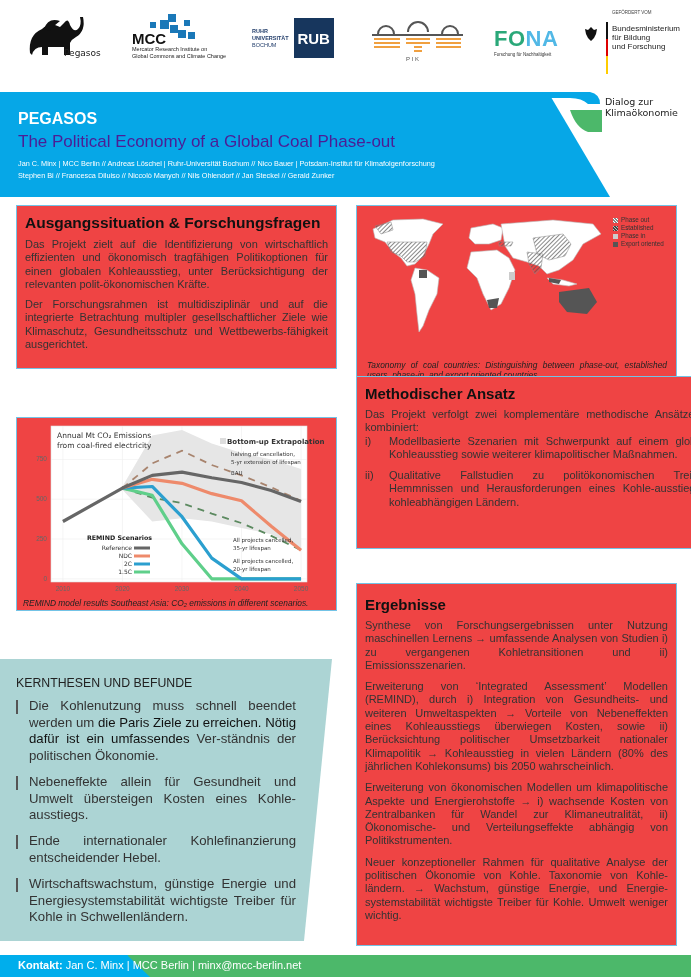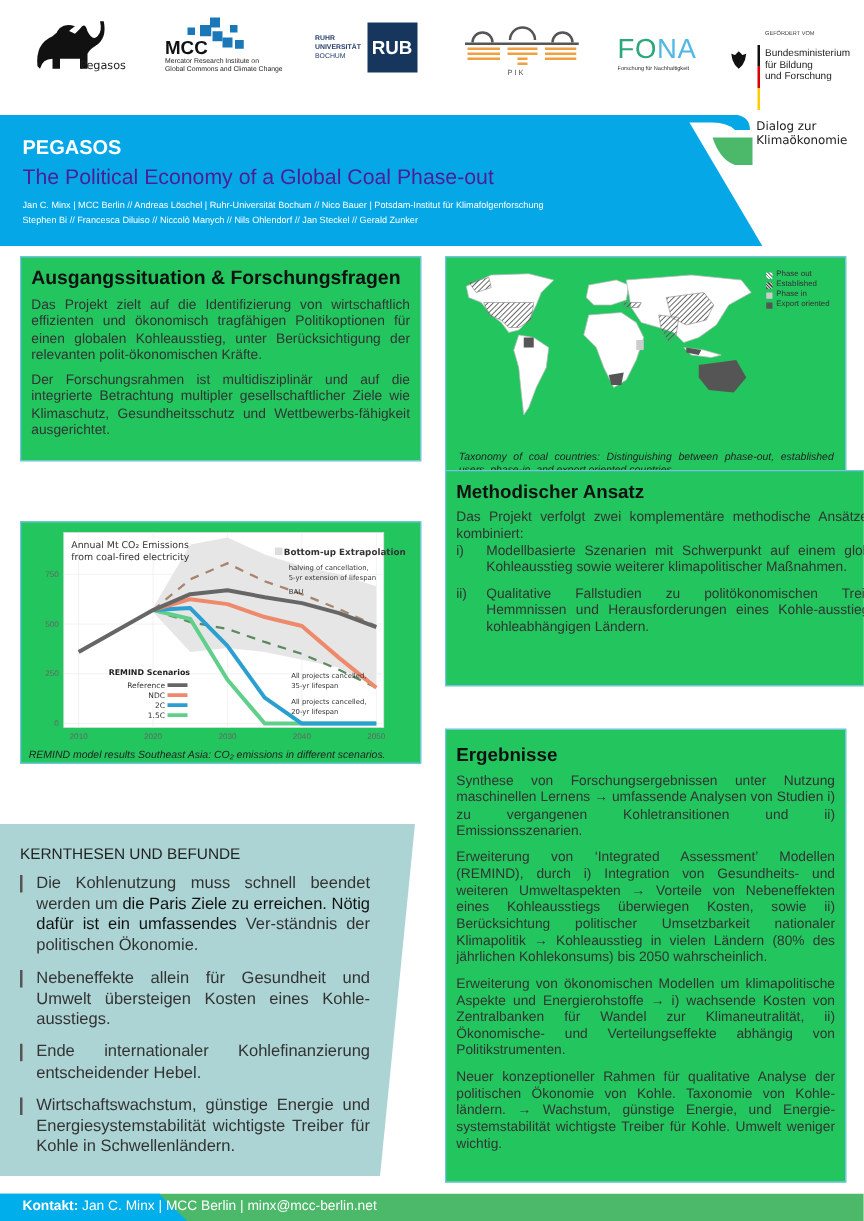--- a/index.html
+++ b/index.html
@@ -5,32 +5,32 @@
   *{box-sizing:border-box;margin:0;padding:0}
   body{width:691px;height:977px;position:relative;background:#fff;font-family:"Liberation Sans",sans-serif;color:#222;overflow:hidden}
   .abs{position:absolute}
   
   .logo{position:absolute;display:flex;align-items:center}
   .peg-text{font-size:9px;color:#222;font-family:"DejaVu Sans",sans-serif}
   .mcc-big{font-weight:bold;font-size:15px;color:#111;line-height:14px}
   .mcc-small{font-size:5.5px;color:#222;line-height:6.5px}
   .rub-text{font-size:5.5px;line-height:7px;color:#233e6b;font-weight:bold}
   .rub-box{width:40px;height:40px;background:#17365d;color:#fff;font-weight:bold;font-size:15px;display:flex;align-items:center;justify-content:center;margin-left:5px}
-  .fona{font-weight:normal;font-size:22px;color:#2aa879;letter-spacing:0.5px}
+  .fona{font-weight:bold;font-size:22px;color:#2aa879;letter-spacing:0.5px}
   .fona span{color:#51b8e6}
   .fona-sub{font-size:4.5px;color:#333}
   .bmbf-t{font-size:8px;line-height:9px;color:#222}
   
   .banner{position:absolute;left:0;top:92px;width:610px;height:105px;background:#06a7e7;clip-path:polygon(0 0,548px 0,610px 105px,0 105px)}
   .b-title{position:absolute;left:18px;top:110px;color:#fff;font-weight:bold;font-size:16px}
   .b-sub{position:absolute;left:18px;top:132px;color:#4c1d95;font-size:17px}
   .b-auth{position:absolute;left:18px;color:#fff;font-size:7.3px}
   .dialog{position:absolute;left:605px;top:96px;font-size:9.5px;line-height:11px;color:#222;font-family:"DejaVu Sans",sans-serif}
   
-  .box{position:absolute;border:1.5px solid #73c3e6;background:#22c55e}
+  .box{position:absolute;border:1.5px solid #73c3e6;background:#ef4444}
   .h2{font-weight:bold;font-size:15px;color:#111}
   .p{font-size:11px;line-height:13.3px;color:#333;text-align:justify}
   .cap{font-style:italic;font-size:8.4px;line-height:10px;color:#222}
   .li{display:flex;font-size:11px;line-height:13.3px;color:#333;text-align:justify}
   .li .n{width:24px;flex:none}
   
   .kern{position:absolute;left:0;top:659px;width:332px;height:282px;background:#acd4d4;clip-path:polygon(0 0,332px 0,304px 282px,0 282px)}
   .k-h{position:absolute;left:16px;top:676px;font-weight:normal;font-size:12.3px;color:#222}
   .k-item{position:absolute;left:16px;width:280px;display:flex}
   .k-bar{width:2px;height:14px;background:#555;margin-top:2px;margin-right:11px;flex:none}
@@ -98,21 +98,21 @@
     </g>
   </svg>
   <div class="abs" style="left:36px;top:36px;font-size:6px;color:#555">P I K</div>
 </div>
 
 <div class="logo" style="left:494px;top:26px;display:block">
   <div class="fona"><span style="color:#2aa879">FO</span><span>NA</span></div>
   <div class="fona-sub">Forschung für Nachhaltigkeit</div>
 </div>
 
-<div class="logo" style="left:584px;top:24px;width:105px;height:65px;display:block">
+<div class="logo" style="left:584px;top:10px;width:105px;height:65px;display:block">
   <div class="abs" style="left:28px;top:0;font-size:4.5px;color:#444">GEFÖRDERT VOM</div>
   <svg class="abs" style="left:0;top:16px" width="14" height="16">
     <path d="M7 1 L10 4 L13 3 L12 8 L10 12 L7 15 L4 12 L2 8 L1 3 L4 4 Z" fill="#111"></path>
   </svg>
   <div class="abs" style="left:22px;top:12px;width:2px;height:52px;background:linear-gradient(#111 0 33%,#d00 33% 66%,#fc0 66%)"></div>
   <div class="abs" style="left:28px;top:14px">
     <div class="bmbf-t">Bundesministerium</div>
     <div class="bmbf-t">für Bildung</div>
     <div class="bmbf-t">und Forschung</div>
   </div>

